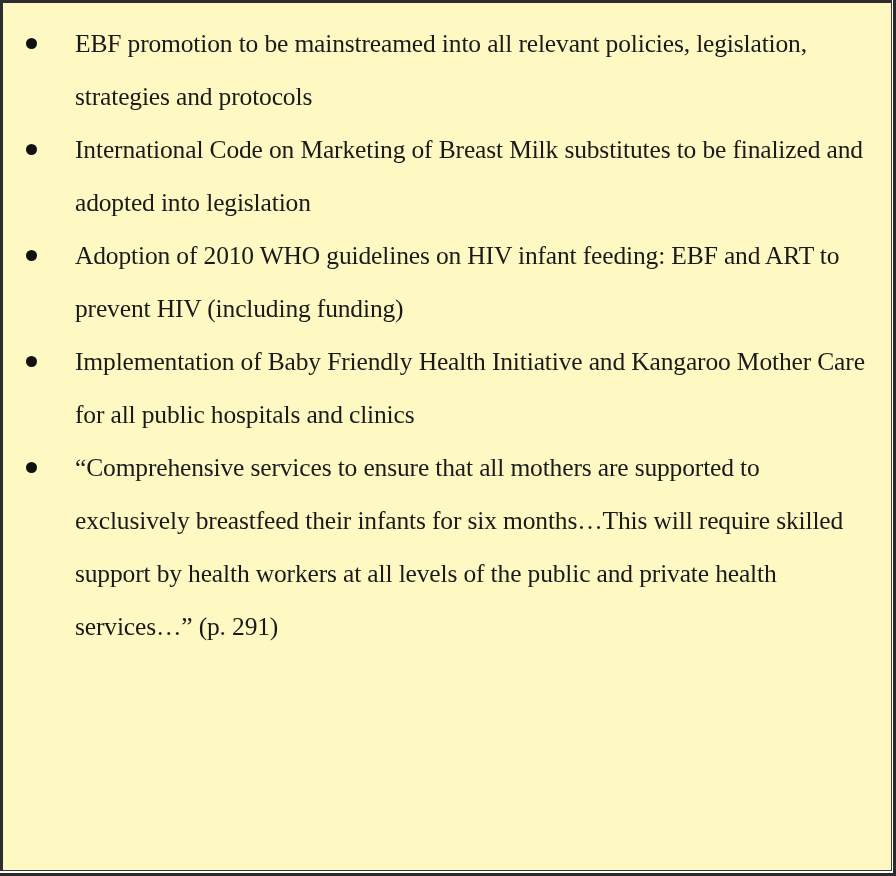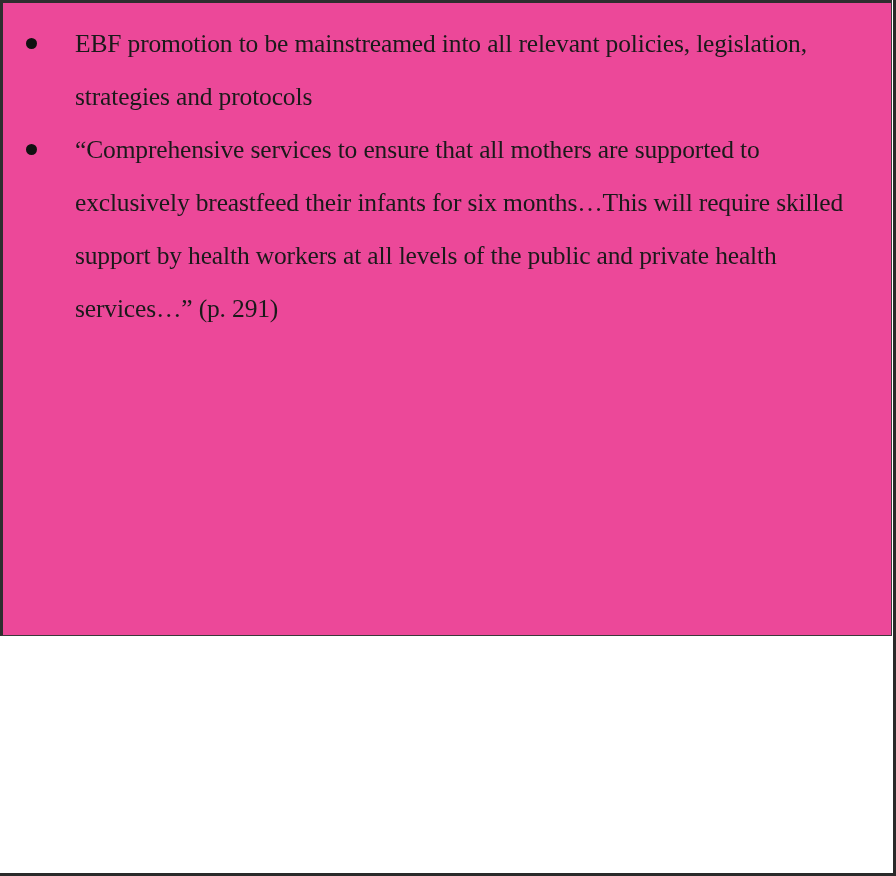--- a/index.html
+++ b/index.html
@@ -1,25 +1,25 @@
 <!DOCTYPE html>
 <html><head>
 <meta charset="utf-8">
 <style>
   html, body { margin: 0; padding: 0; background: #ffffff; }
   body { width: 896px; height: 876px; position: relative; overflow: hidden; }
   .box {
     position: absolute; left: 0; top: 0;
-    width: 892px; height: 636px;
+    width: 892px; height: 871px;
     box-sizing: border-box;
     border-top: 3px solid #2e2e2e;
     border-left: 3px solid #2e2e2e;
     border-right: 1px solid #3a3a3a;
     border-bottom: 1px solid #3a3a3a;
-    background: #ec4899;
+    background: #fef9c3;
   }
   .outer-right { position: absolute; left: 893px; top: 0; width: 3px; height: 876px; background: #2a2a2a; }
   .outer-bottom { position: absolute; left: 0; top: 873px; width: 896px; height: 3px; background: #2a2a2a; }
   ul.items {
     list-style: none; margin: 0; padding: 0;
     position: absolute; left: 0; top: 14px; width: 880px;
     font-family: "Liberation Serif", "DejaVu Serif", serif;
     font-size: 25.5px; color: #1a1a1a;
     line-height: 53px;
   }
@@ -34,18 +34,30 @@
 <body>
 
 <div class="box">
   <ul class="items">
     <li>
       <span class="bullet"></span>
       <span class="text">EBF promotion to be mainstreamed into all relevant policies, legislation, strategies and protocols</span>
     </li>
     <li>
       <span class="bullet"></span>
+      <span class="text">International Code on Marketing of Breast Milk substitutes to be finalized and adopted into legislation</span>
+    </li>
+    <li>
+      <span class="bullet"></span>
+      <span class="text">Adoption of 2010 WHO guidelines on HIV infant feeding: EBF and ART to prevent HIV (including funding)</span>
+    </li>
+    <li>
+      <span class="bullet"></span>
+      <span class="text">Implementation of Baby Friendly Health Initiative and Kangaroo Mother Care for all public hospitals and clinics</span>
+    </li>
+    <li>
+      <span class="bullet"></span>
       <span class="text">“Comprehensive services to ensure that all mothers are supported to exclusively breastfeed their infants for six months…This will require skilled support by health workers at all levels of the public and private health services…” (p. 291)</span>
     </li>
   </ul>
 </div>
 <div class="outer-right"></div>
 <div class="outer-bottom"></div>
 
 </body></html>

